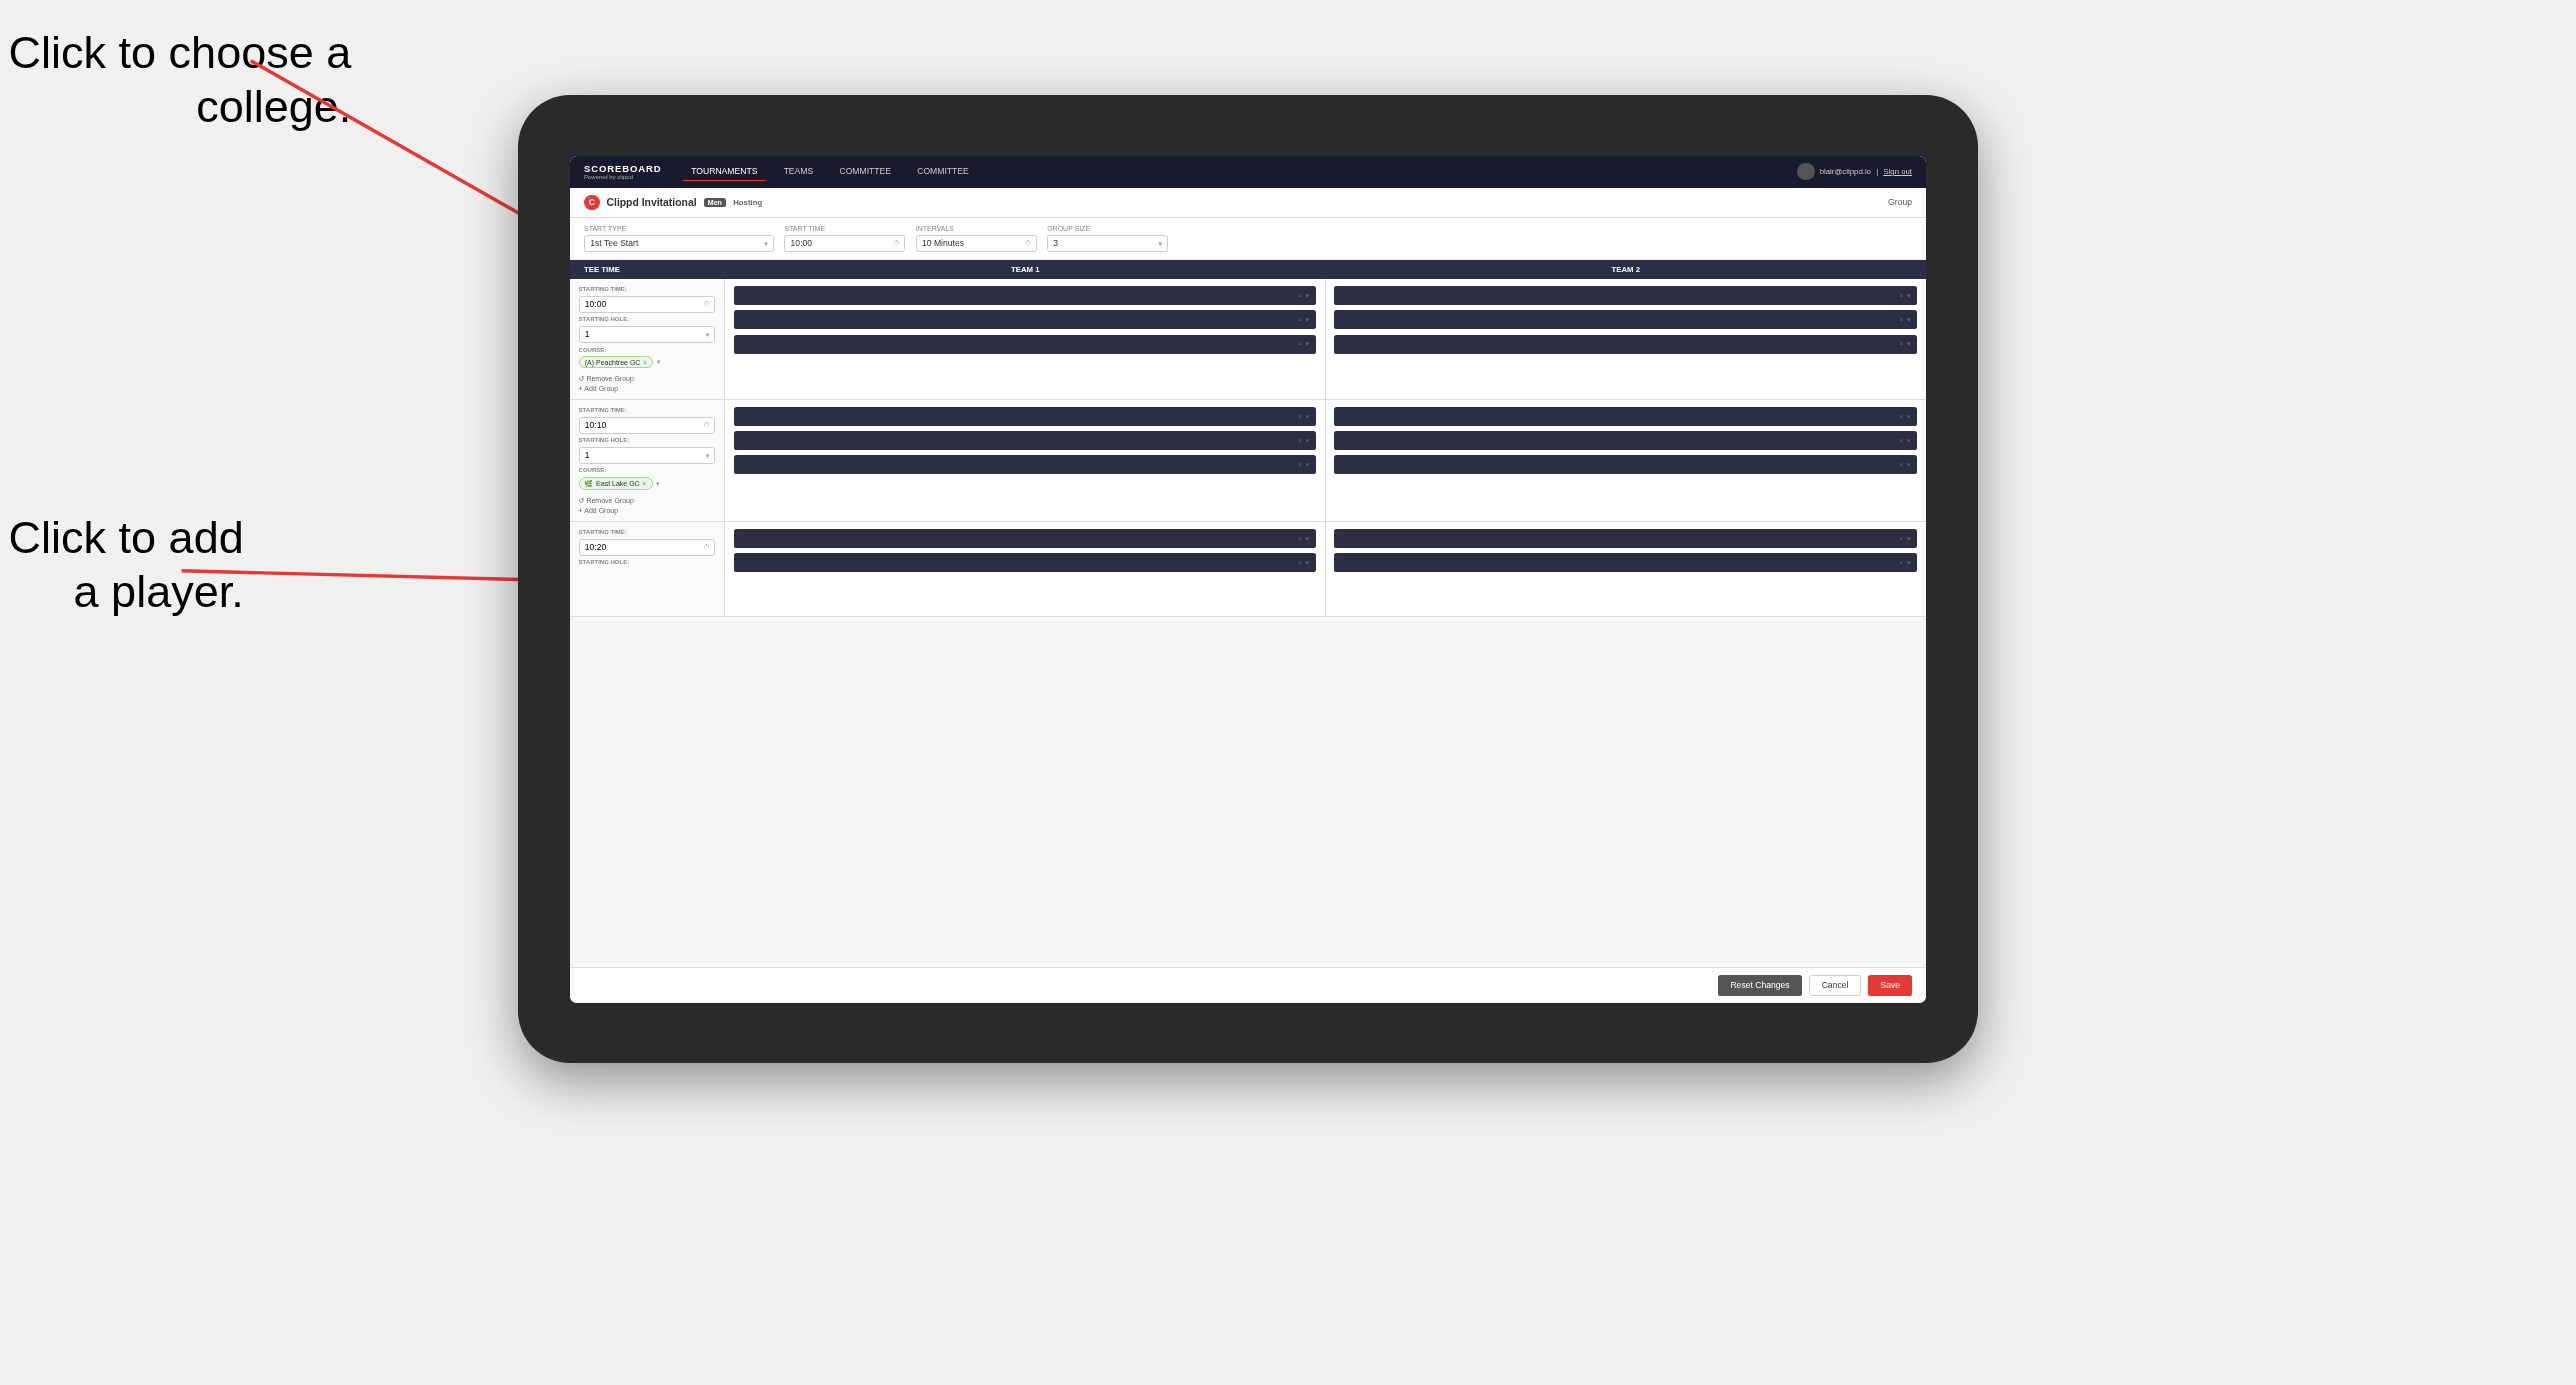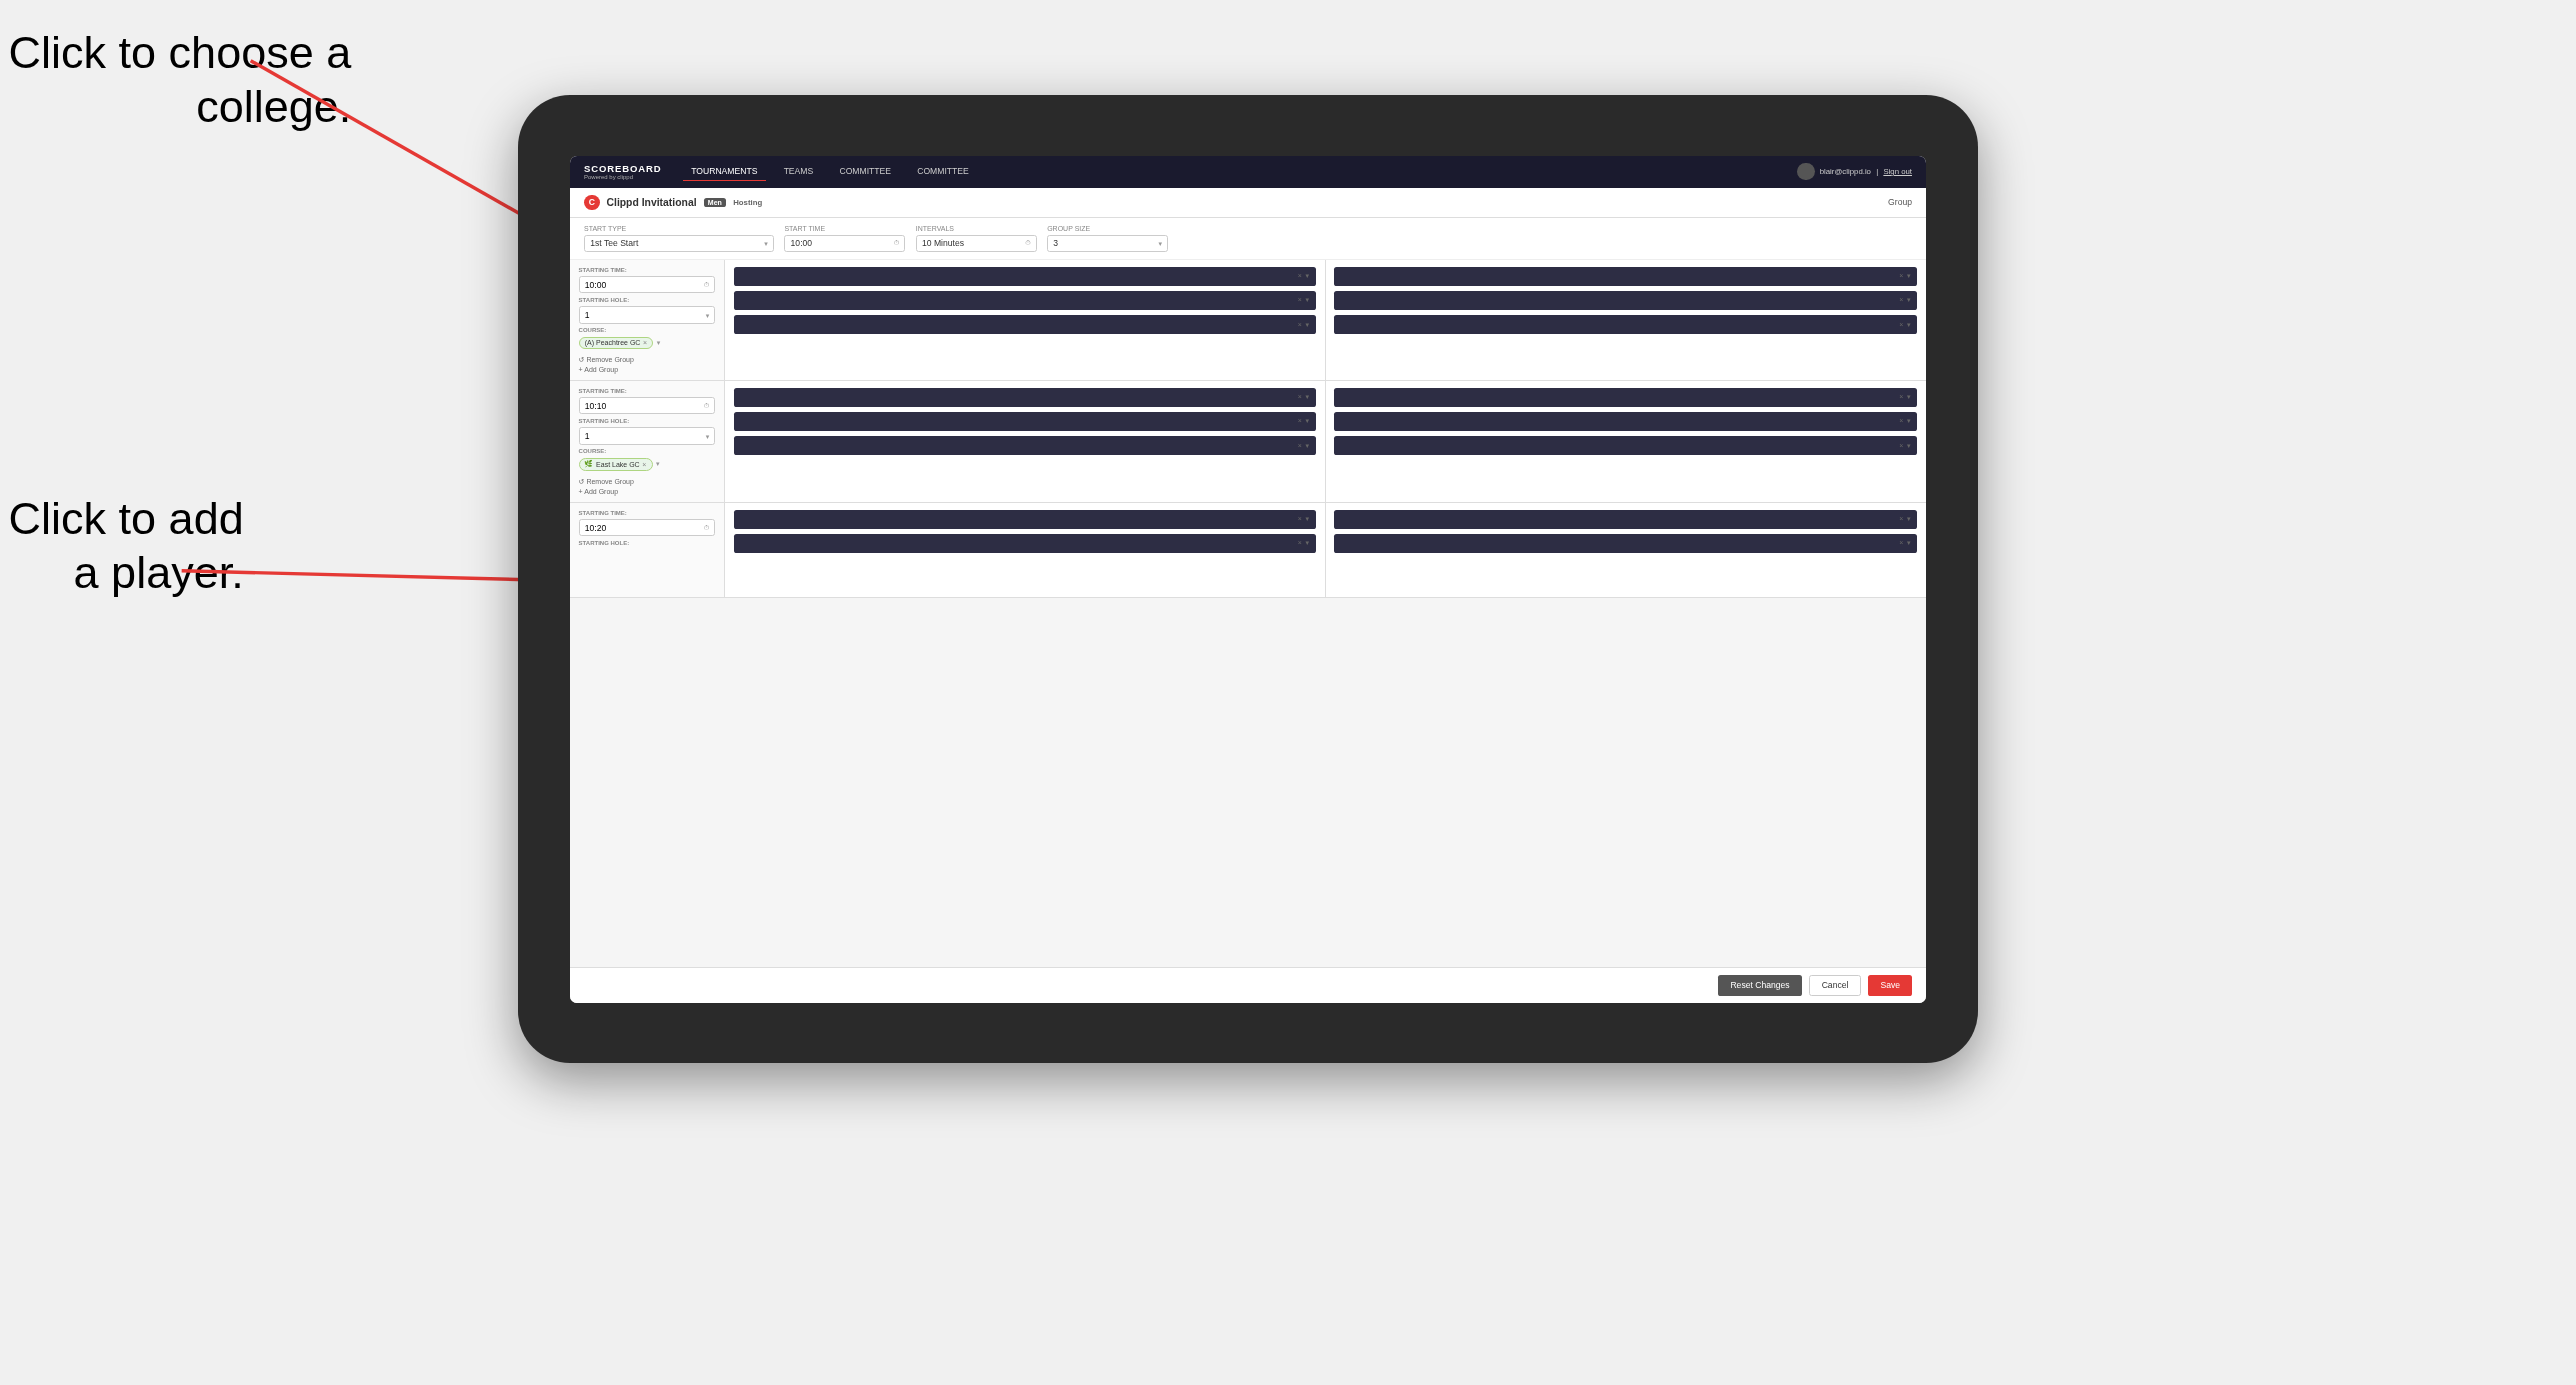--- a/index.html
+++ b/index.html
@@ -15,21 +15,21 @@
     
     .annotation {
       position: absolute;
       font-size: 45px;
       font-weight: 400;
       color: #000000;
       line-height: 1.2;
       text-align: right;
     }
     #ann1 { top: 26px; left: 8.6px; }
-    #ann2 { top: 492px; left: 8.6px; }
+    #ann2 { top: 511px; left: 8.6px; }
 
     
     .arrow-svg {
       position: absolute;
       pointer-events: none;
     }
 
     
     .tablet-frame {
       position: absolute;
@@ -431,20 +431,25 @@
       </div>
       <div class="setting-group">
         <span class="setting-label">Group Size</span>
         <div class="setting-select">
           <span>3</span>
           <span class="chevron"></span>
         </div>
       </div>
     </div>
 
+    <div class="table-header">
+      <div class="th-cell">Tee Time</div>
+      <div class="th-cell">Team 1</div>
+      <div class="th-cell">Team 2</div>
+    </div>
 
     <div class="main-content">
 
       <div class="group-row">
         <div class="group-left">
           <span class="group-label">STARTING TIME:</span>
           <div class="group-input">
             <span>10:00</span>
             <span style="font-size:7px;color:#999;">⏱</span>
           </div>

